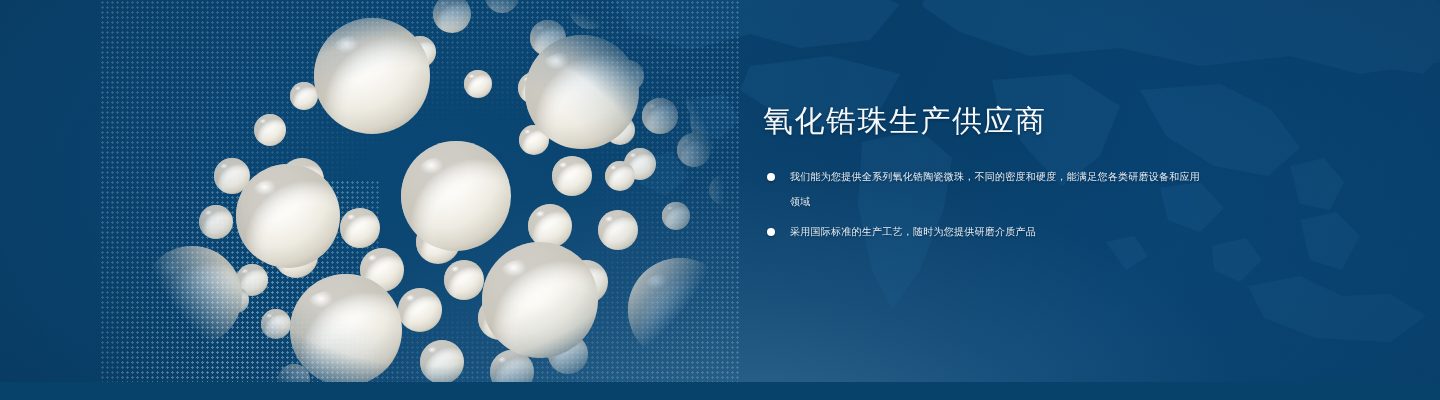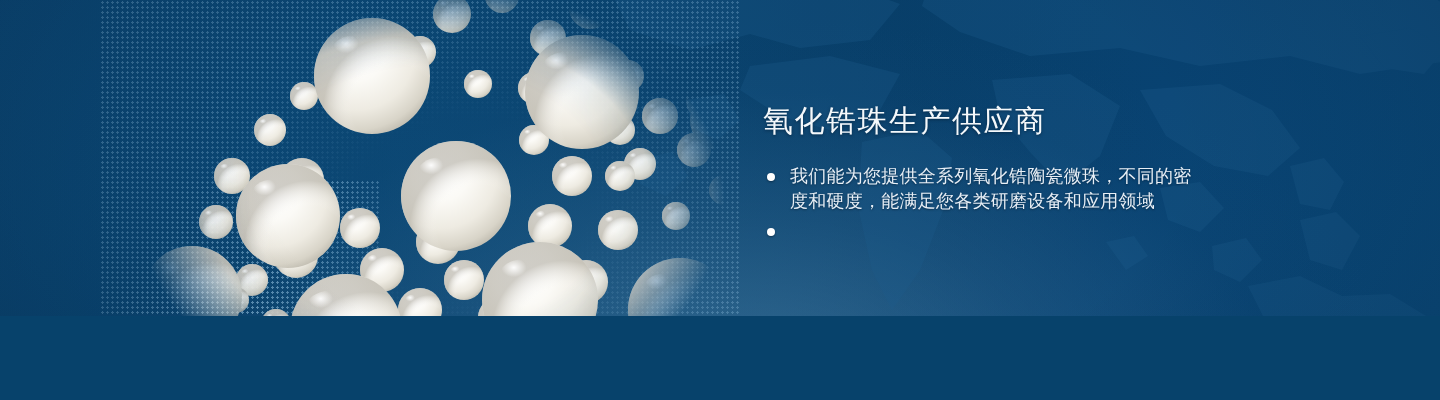--- a/index.html
+++ b/index.html
@@ -7,21 +7,21 @@
     padding: 0;
     background: #07426b;
   }
   body {
     font-family: "Liberation Sans", "DejaVu Sans", sans-serif;
   }
 
   .banner {
     position: relative;
     width: 1440px;
-    height: 316px;
+    height: 382px;
     overflow: hidden;
     background: #0a4470;
   }
 
   
   .bg-base {
     position: absolute;
     inset: 0;
     background:
       radial-gradient(ellipse 760px 420px at 52% 118%, rgba(110,165,200,0.40) 0%, rgba(80,135,175,0.22) 38%, rgba(40,90,135,0.05) 68%, rgba(0,0,0,0) 85%),
@@ -109,21 +109,21 @@
   }
   .bullets {
     list-style: none;
     margin: 0;
     padding: 0;
   }
   .bullet {
     position: relative;
     padding-left: 27px;
     margin-bottom: 5px;
-    font-size: 18px;
+    font-size: 10px;
     line-height: 25px;
     color: #e8eff6;
     letter-spacing: 0.25px;
     text-shadow: 0 1px 2px rgba(2,22,40,0.5);
   }
   .bullet:last-child { margin-bottom: 0; }
   .dot {
     position: absolute;
     left: 4px;
     top: 9px;
@@ -267,17 +267,18 @@
 
   <div class="copy">
     <h1 class="headline">氧化锆珠生产供应商</h1>
     <ul class="bullets">
       <li class="bullet">
         <span class="dot"></span>
         <span>我们能为您提供全系列氧化锆陶瓷微珠，不同的密度和硬度，能满足您各类研磨设备和应用领域</span>
       </li>
       <li class="bullet">
         <span class="dot"></span>
+        <span>采用国际标准的生产工艺，随时为您提供研磨介质产品</span>
       </li>
     </ul>
   </div>
 
 </div>
 
 </body></html>

